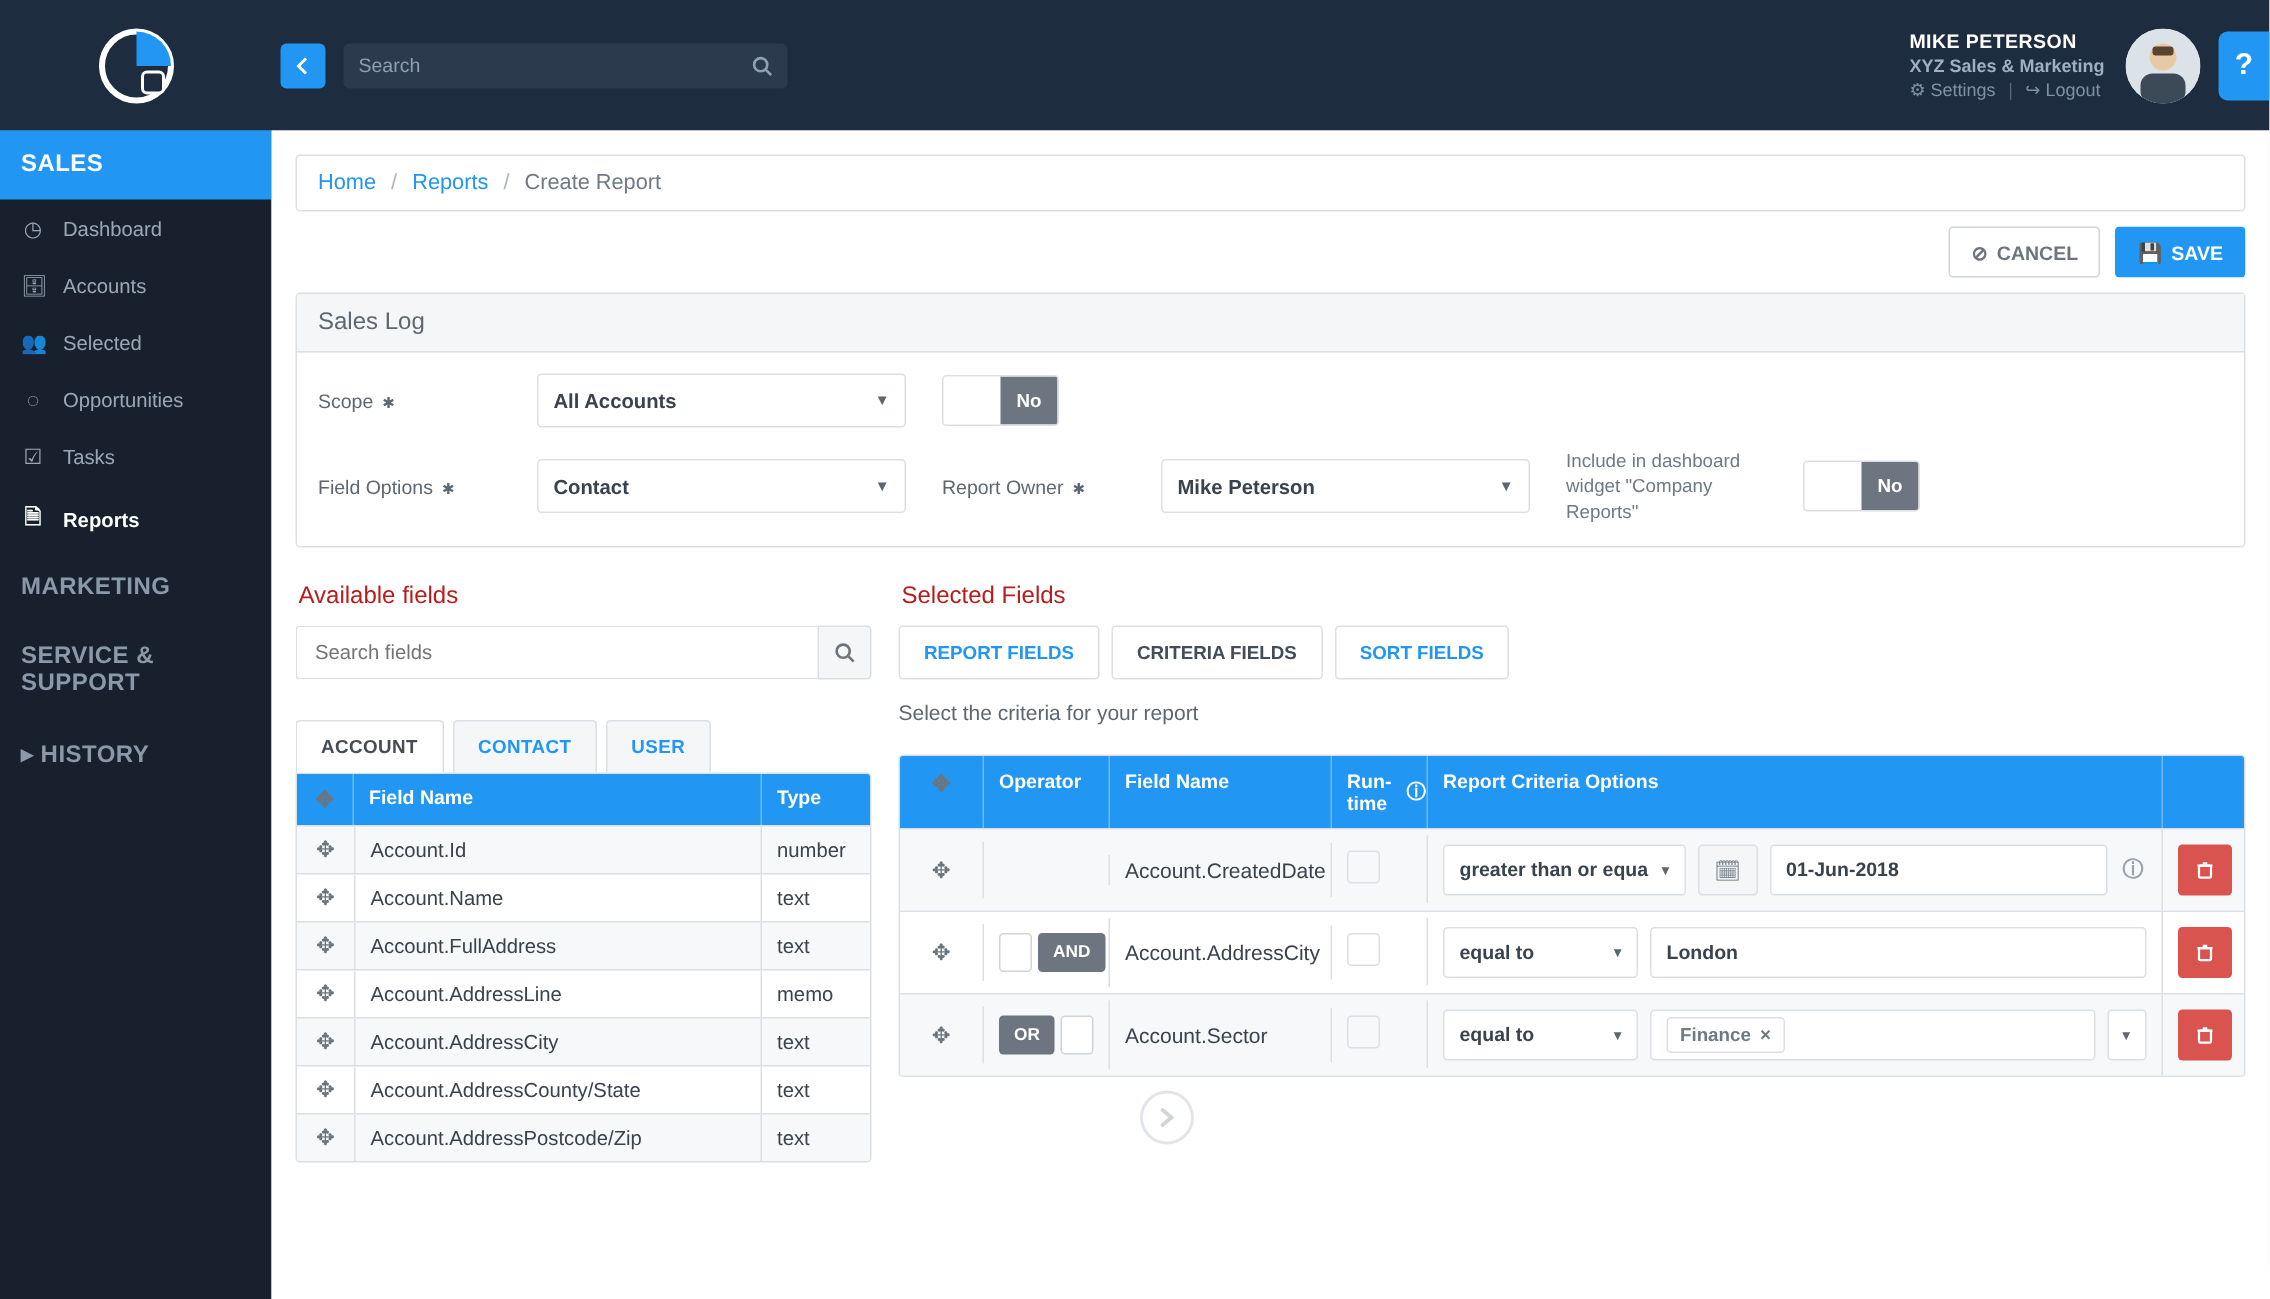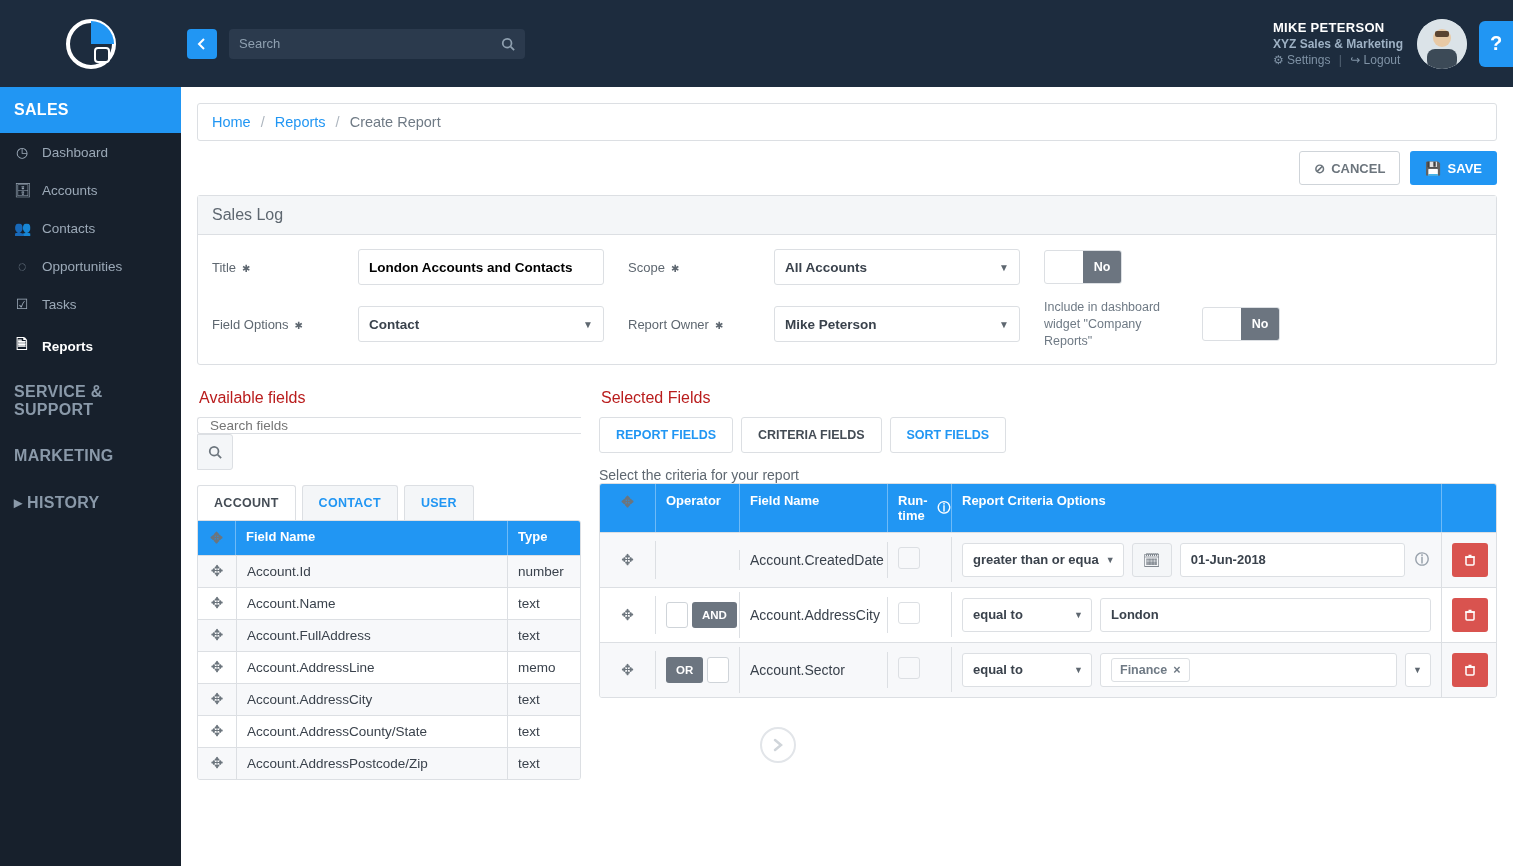--- a/index.html
+++ b/index.html
@@ -66,41 +66,41 @@
   .w-250{width:246px;}
   .toggle { width:78px; height:34px; border:1px solid var(--border); border-radius:3px; display:flex; overflow:hidden;}
   .toggle .half{ flex:1; display:flex; align-items:center; justify-content:center; font-size:12.5px; font-weight:600;}
   .toggle .half.on{ background:var(--grey-btn); color:#fff;}
   .opt-label{ width:140px; font-size:12.5px; color:#6f7a85; line-height:1.35;}
   
   .lower { display:flex; gap:18px; }
   .col-left { width:384px; }
   .col-right { flex:1; }
   .section-title { font-size:16px; color:#b91c1c; padding:10px 2px 10px;}
-  .search-fields { display:flex; margin-bottom:15px;flex-direction:column;}
+  .search-fields { display:flex; margin-bottom:27px;}
   .search-fields input { flex:1; height:36px; border:1px solid var(--border); border-right:none; border-radius:3px 0 0 3px; padding:0 12px; outline:none; font-size:13.5px;}
   .search-fields .go { width:36px; height:36px; border:1px solid var(--border); border-radius:0 3px 3px 0; background:#f4f6f8; display:flex; align-items:center; justify-content:center; color:#6c757d; cursor:pointer;}
   .tabs { display:flex; gap:6px; }
   .tab { padding:10px 16px; border:1px solid var(--border); border-bottom:none; border-radius:3px 3px 0 0; background:#f4f6f8; color:var(--link); font-weight:700; font-size:12.5px; cursor:pointer; letter-spacing:.3px;}
   .tab.active { background:#fff; color:#444c55;}
   .grid { border:1px solid var(--border); border-radius:0 3px 3px 3px; overflow:hidden;}
   .grid .ghd { display:flex; background:var(--blue); color:#fff; font-weight:600; font-size:13px;}
   .grid .ghd .c1{ width:38px; display:flex; align-items:center; justify-content:center; border-right:1px solid rgba(255,255,255,.35); padding:8px 0;}
   .grid .ghd .c2{ flex:1; padding:8px 10px; border-right:1px solid rgba(255,255,255,.35);}
   .grid .ghd .c3{ width:72px; padding:8px 10px;}
   .grid .grow{ display:flex; border-top:1px solid var(--border); font-size:13.5px;}
   .grid .grow:nth-child(odd){ background:#f7f8fa;}
   .grid .grow .c1{ width:38px; display:flex; align-items:center; justify-content:center; color:#6c757d; cursor:move;}
   .grid .grow .c2{ flex:1; padding:8px 10px; border-left:1px solid var(--border); border-right:1px solid var(--border);}
   .grid .grow .c3{ width:72px; padding:8px 10px;}
   
   .rtabs{ display:flex; gap:8px; margin-bottom:14px;}
   .rtab{ padding:10px 16px; border:1px solid var(--border); border-radius:3px; background:#fff; color:var(--link); font-weight:700; font-size:12.5px; cursor:pointer;}
   .rtab.active{ color:#444c55; }
-  .hint { font-size:14px; color:#5e6770; margin-bottom:0;}
+  .hint { font-size:14px; color:#5e6770; margin-bottom:20px;}
   .crit { border:1px solid var(--border); border-radius:3px; overflow:hidden;}
   .crit .chd{ display:flex; background:var(--blue); color:#fff; font-weight:600; font-size:13px;}
   .crit .chd > div{ padding:9px 10px; border-right:1px solid rgba(255,255,255,.35);}
   .crit .chd > div:last-child{border-right:none;}
   .c-move{width:56px; text-align:center;}
   .c-op{width:84px;}
   .c-fn{width:148px; flex:none;}
   .c-rt{width:64px;}
   .c-opts{flex:1;}
   .c-del{width:54px;}
@@ -175,37 +175,37 @@
   <div class="side-item">
       <span class="ic">◷</span>
       <span>Dashboard</span>
     </div>
   <div class="side-item">
       <span class="ic">🗄</span>
       <span>Accounts</span>
     </div>
   <div class="side-item">
       <span class="ic">👥</span>
-      <span>Contacts</span>
+      <span>Selected</span>
     </div>
   <div class="side-item">
       <span class="ic">◌</span>
       <span>Opportunities</span>
     </div>
   <div class="side-item">
       <span class="ic">☑</span>
       <span>Tasks</span>
     </div>
   <div class="side-item selected">
       <span class="ic">🗎</span>
       <span>Reports</span>
     </div>
 
+  <div class="side-section">MARKETING</div>
   <div class="side-section">SERVICE &amp; SUPPORT</div>
-  <div class="side-section">MARKETING</div>
   <div class="side-section">▸ <span>HISTORY</span></div>
 </div>
 
 <div class="main">
 
   <div class="breadcrumb-bar">
     <a href="#">Home</a>
     <span class="sep">/</span>
     <a href="#">Reports</a>
     <span class="sep">/</span>
@@ -220,29 +220,20 @@
     <div class="btn save">
         <span>💾</span>
         <span>SAVE</span>
       </div>
   </div>
 
   <div class="panel">
     <div class="hd">Sales Log</div>
     <div class="bd">
       <div class="form-row">
-        <div class="form-col">
-          <div class="lbl">
-              <span>Title</span>
-              <span class="req"></span>
-            </div>
-          <div class="control w-250">
-              <input style="font-weight: 600;" value="London Accounts and Contacts">
-            </div>
-        </div>
         <div class="form-col">
           <div class="lbl">
               <span>Scope</span>
               <span class="req"></span>
             </div>
           <div class="control select w-250">
               <span style="font-weight:600;">All Accounts</span>
             </div>
         </div>
         <div class="form-col">

